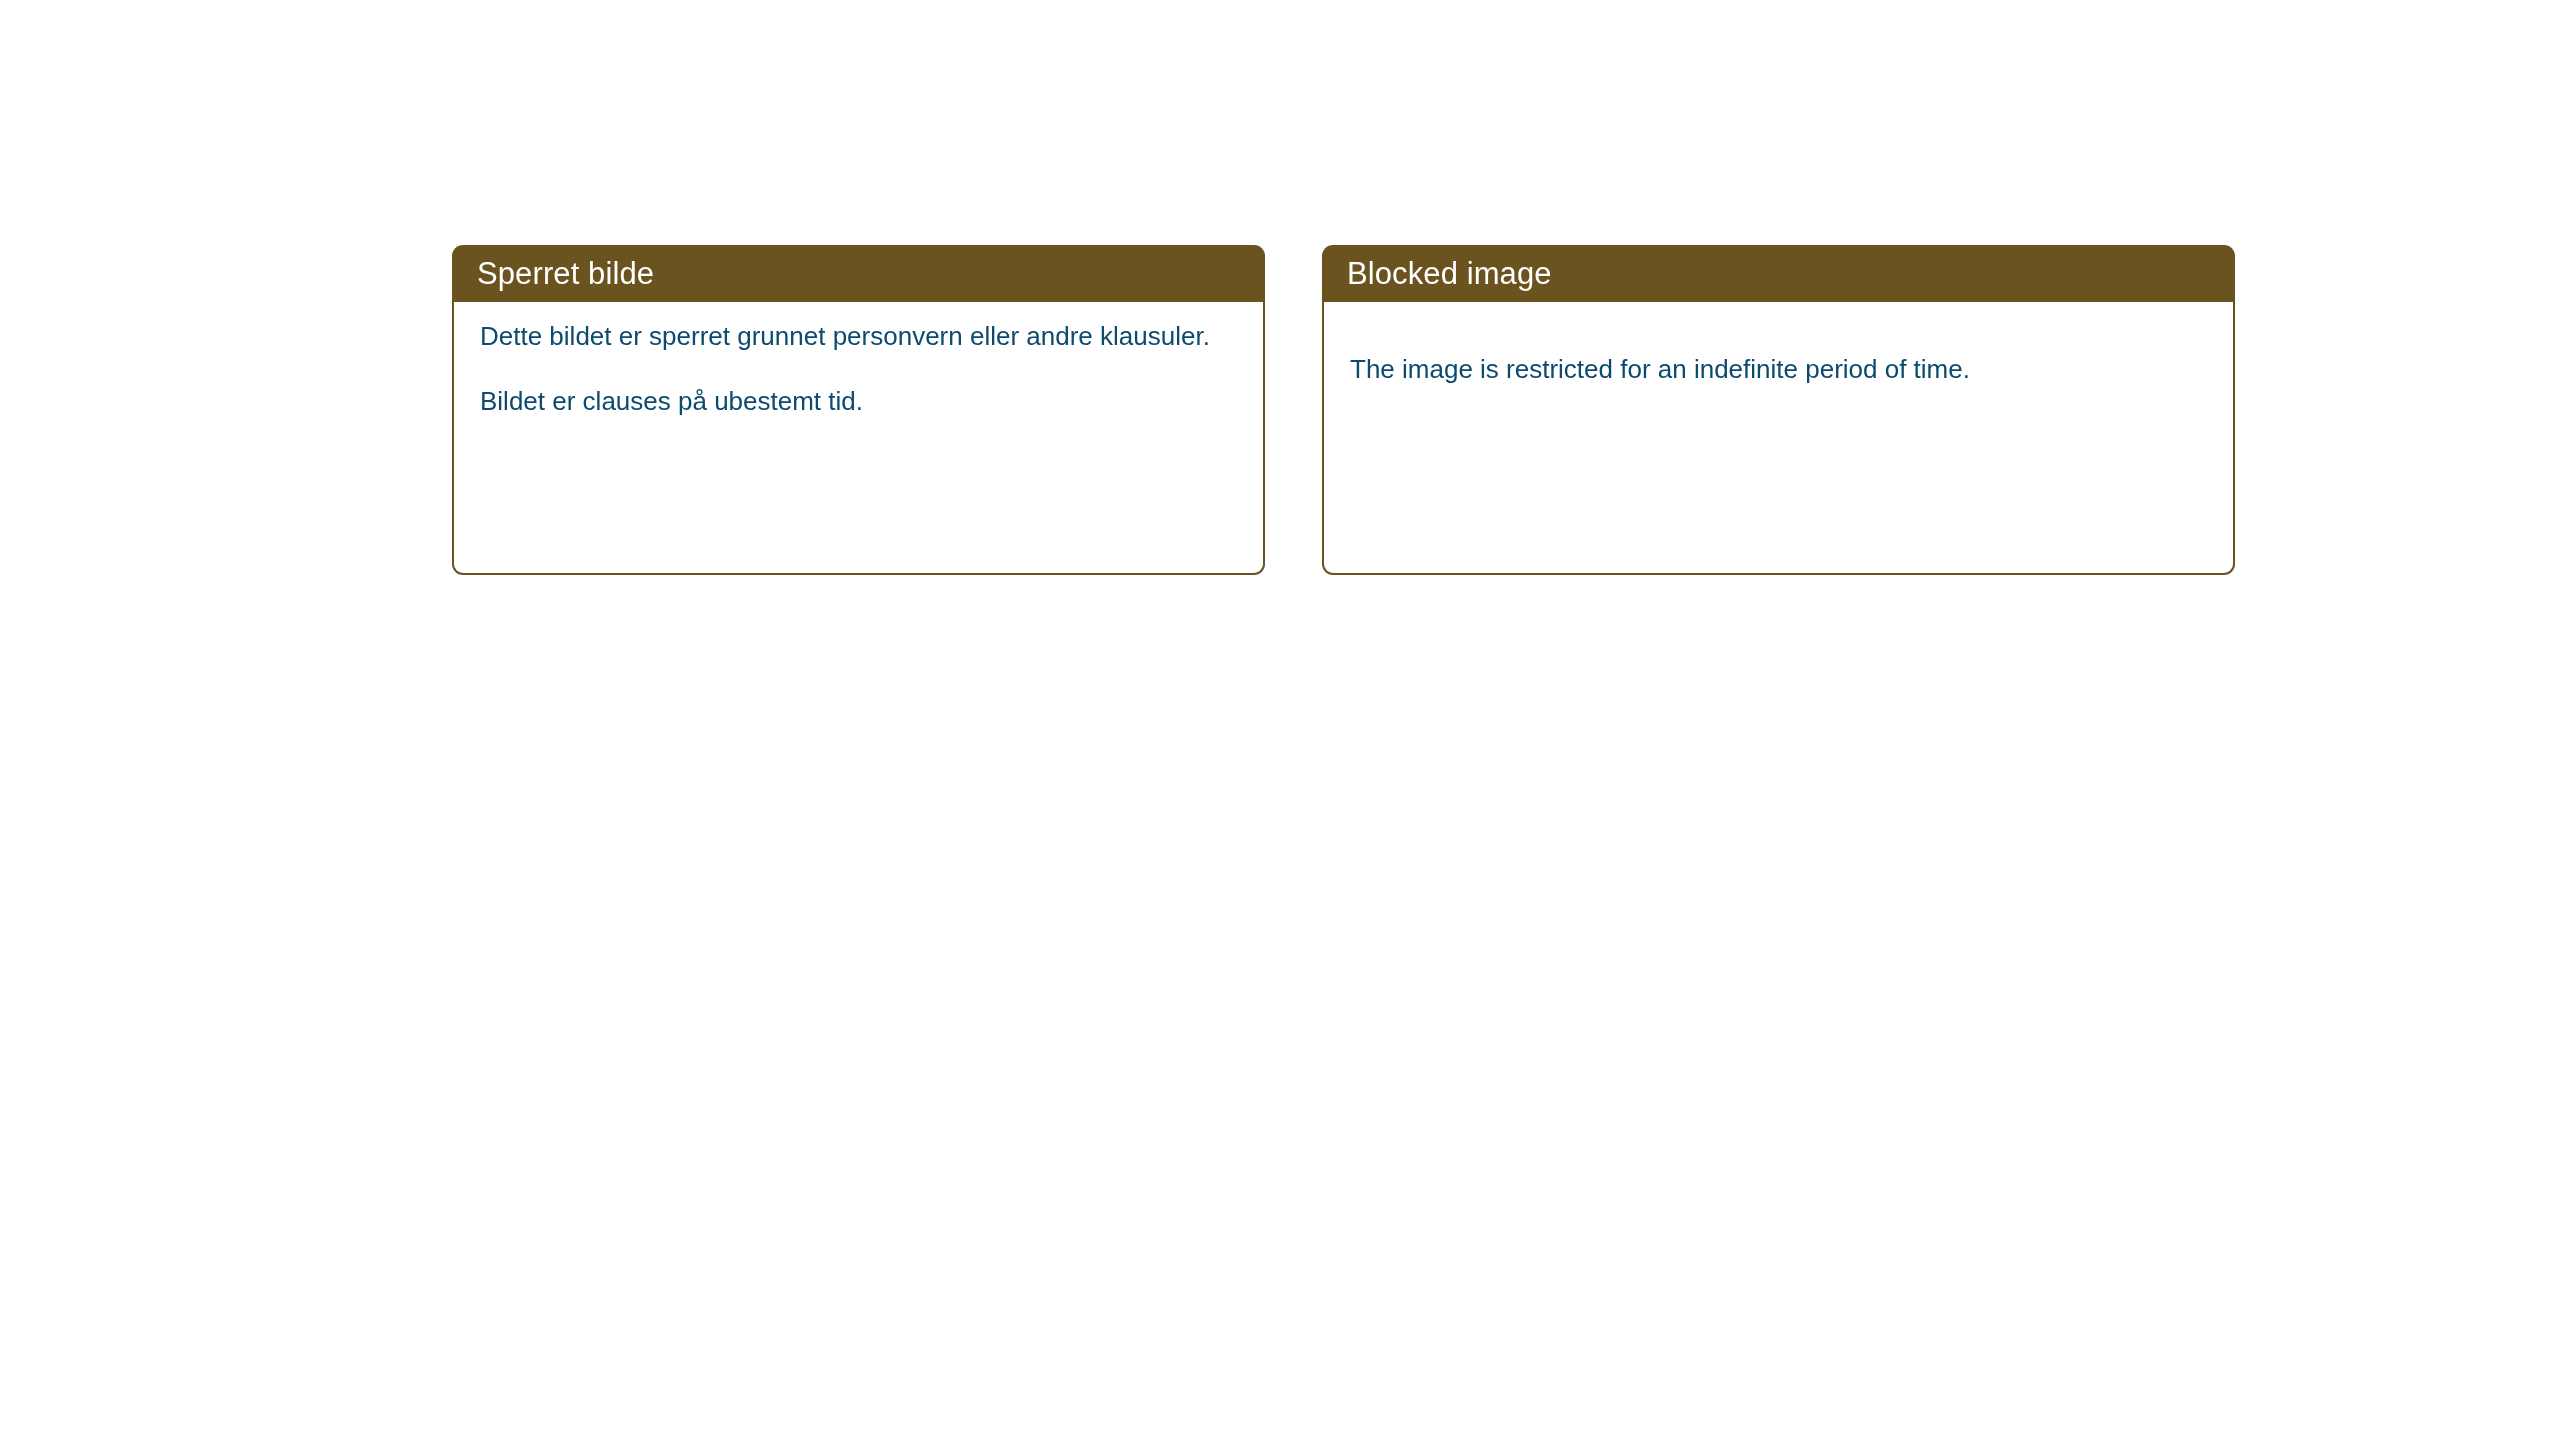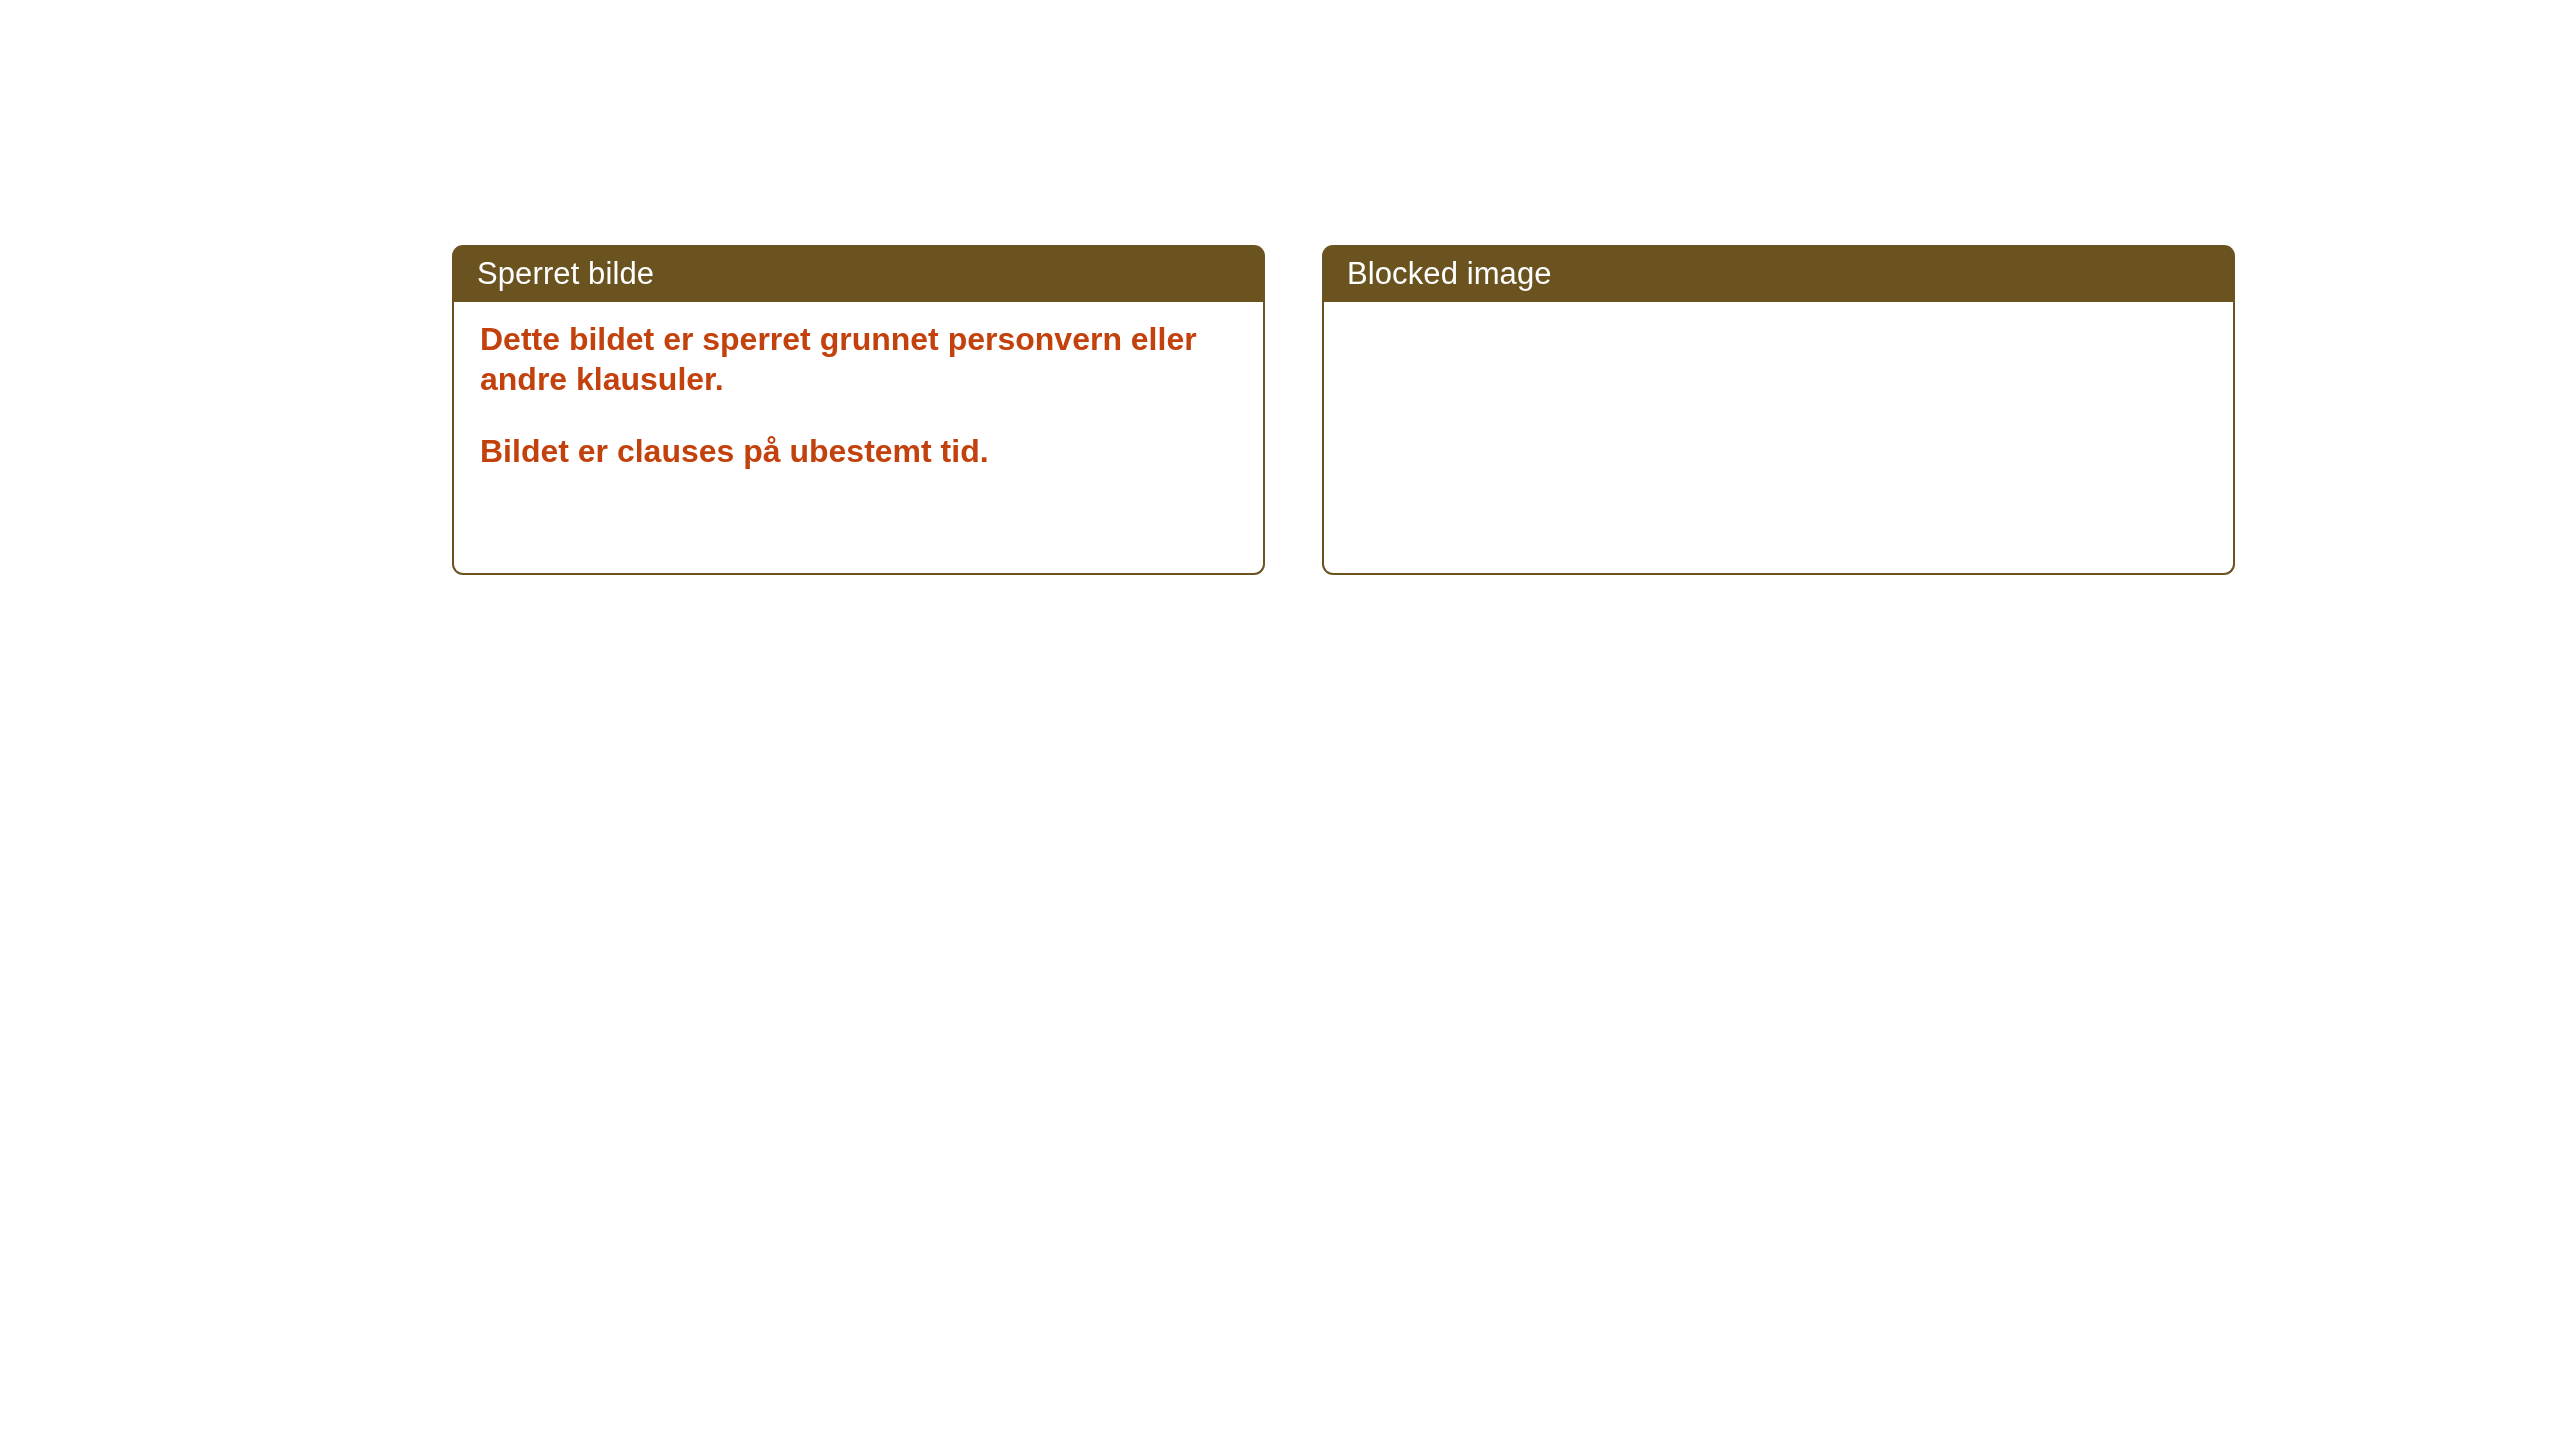--- a/index.html
+++ b/index.html
@@ -57,25 +57,25 @@
     background: #ffffff;
     border-left: 2.5px solid #6b5320;
     border-right: 2.5px solid #6b5320;
     border-bottom: 2.5px solid #6b5320;
     border-bottom-left-radius: 11px;
     border-bottom-right-radius: 11px;
     padding: 18px 26px 0 26px;
   }
 
   .body-para {
-    color: #c2410c;
-    font-size: 32px;
+    color: #0c4a6e;
+    font-size: 26px;
     line-height: 1.24;
     margin: 0;
-    font-weight: bold;
+    font-weight: normal;
   }
 
   .para-gap {
     height: 33px;
   }
 </style>
 </head>
 <body>
 
 <div id="stage">
@@ -90,16 +90,17 @@
       <p class="body-para">Bildet er clauses på ubestemt tid.</p>
     </div>
   </div>
 
   <div class="card card-right">
     <div class="card-header">
       <div class="card-title">Blocked image</div>
     </div>
     <div class="card-body">
       <div class="para-gap"></div>
+      <p class="body-para">The image is restricted for an indefinite period of time.</p>
     </div>
   </div>
 
 </div>
 
 </body></html>

